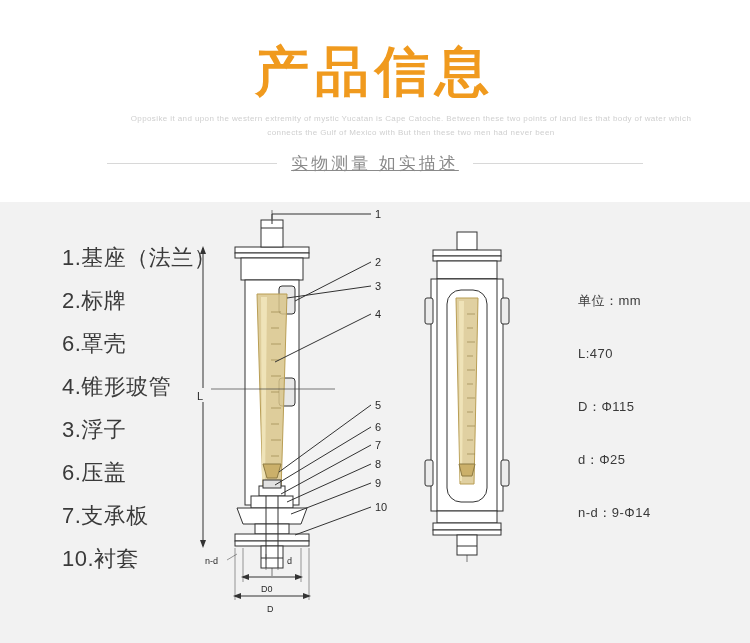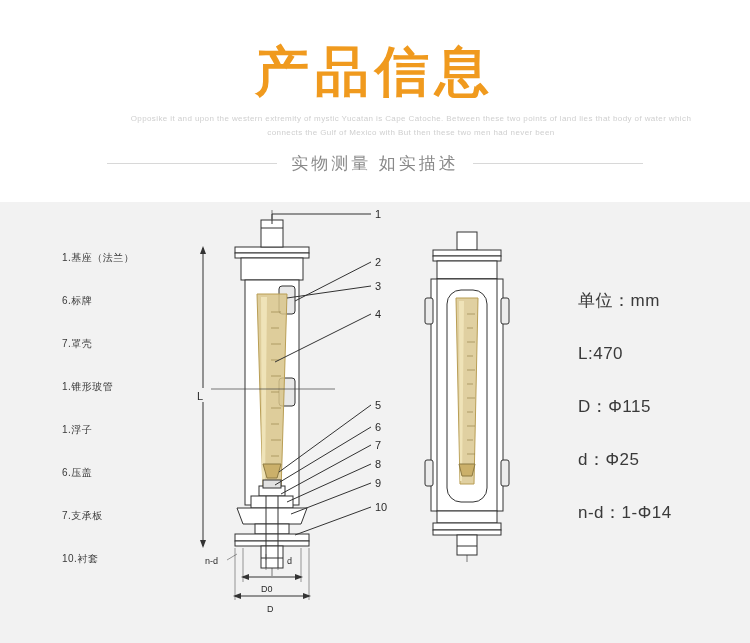--- a/index.html
+++ b/index.html
@@ -29,44 +29,44 @@
   }
   .banner-sub div{white-space:nowrap;}
   .slogan-wrap{
     position:absolute;top:140px;left:0;width:750px;
     display:flex;align-items:center;justify-content:center;gap:14px;
   }
   .slogan-line{
     width:170px;height:1px;background:#d8d8d8;
   }
   .slogan{
-    font-size:17px;color:#8a8a8a;letter-spacing:3px;white-space:nowrap;
+    font-size:17px;color:#8a8a8a;letter-spacing:3px;white-space:nowrap;text-decoration:underline;
   }
 
   
   .content{
     position:absolute;left:0;top:190px;width:750px;height:453px;
     background:#f2f2f2;
   }
 
   
   .parts-list{
     position:absolute;left:62px;top:45px;width:160px;
   }
   .part-item{
-    font-size:10px;color:#3a3a3a;line-height:22px;margin-bottom:21px;
+    font-size:22px;color:#3a3a3a;line-height:22px;margin-bottom:21px;
     white-space:nowrap;letter-spacing:.5px;
   }
 
   
   .spec-list{
     position:absolute;left:578px;top:88px;width:170px;
   }
   .spec-item{
-    font-size:17px;color:#3a3a3a;line-height:22px;margin-bottom:31px;
+    font-size:13px;color:#3a3a3a;line-height:22px;margin-bottom:31px;
     white-space:nowrap;letter-spacing:.5px;
   }
 
   
   .drawing{
     position:absolute;left:175px;top:0px;width:400px;height:453px;
   }
   svg{display:block;}
   .lbl{
     font-family:"Liberation Sans","DejaVu Sans",sans-serif;
@@ -92,35 +92,35 @@
       <span class="slogan-line"></span>
       <span class="slogan">实物测量 如实描述</span>
       <span class="slogan-line"></span>
     </div>
   </div>
 
   <div class="content">
 
     <div class="parts-list">
       <div class="part-item">1.基座（法兰）</div>
-      <div class="part-item">6.标牌</div>
-      <div class="part-item">7.罩壳</div>
-      <div class="part-item">1.锥形玻管</div>
-      <div class="part-item">1.浮子</div>
+      <div class="part-item">2.标牌</div>
+      <div class="part-item">6.罩壳</div>
+      <div class="part-item">4.锥形玻管</div>
+      <div class="part-item">3.浮子</div>
       <div class="part-item">6.压盖</div>
       <div class="part-item">7.支承板</div>
       <div class="part-item">10.衬套</div>
     </div>
 
     <div class="spec-list">
       <div class="spec-item">单位：mm</div>
       <div class="spec-item">L:470</div>
       <div class="spec-item">D：Φ115</div>
       <div class="spec-item">d：Φ25</div>
-      <div class="spec-item">n-d：1-Φ14</div>
+      <div class="spec-item">n-d：9-Φ14</div>
     </div>
 
     <div class="drawing">
       <svg width="400" height="453" viewBox="0 0 400 453" xmlns="http://www.w3.org/2000/svg">
         <g stroke="#333" fill="none" stroke-width="1">
 
           <line x1="97" y1="8" x2="97" y2="375" stroke="#444" stroke-width="0.7" stroke-dasharray="9,3,2,3"></line>
 
           <rect x="60" y="45" width="74" height="6" fill="#fff"></rect>
           <rect x="60" y="51" width="74" height="5" fill="#fff"></rect>

